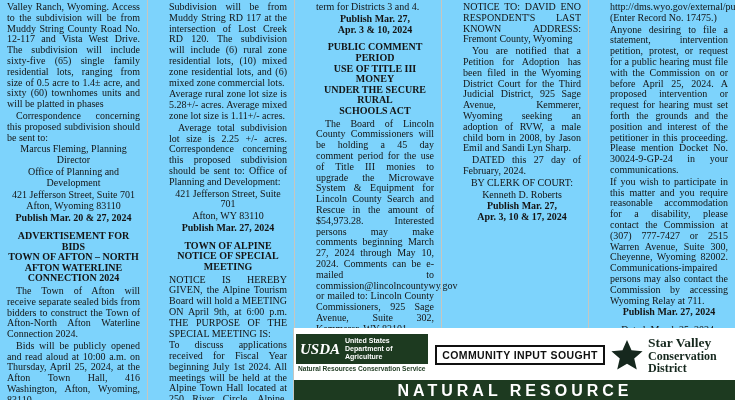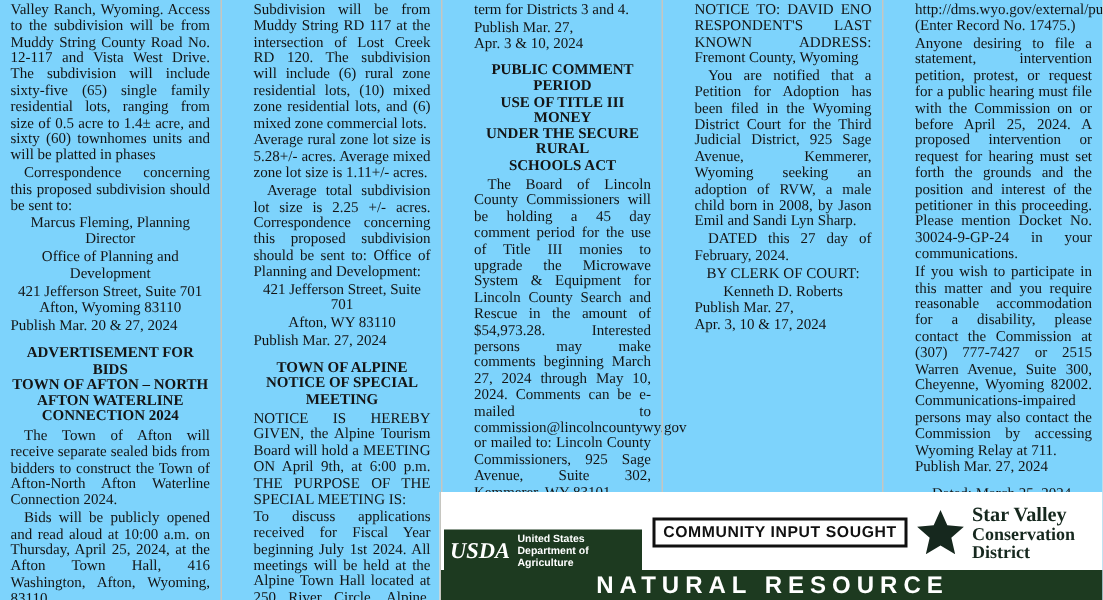--- a/index.html
+++ b/index.html
@@ -6,27 +6,27 @@
   .page{position:relative;width:735px;height:400px;overflow:hidden;background:#7dd3fc;
         font-family:"Liberation Serif",serif;color:#141414;}
   .cols{position:absolute;inset:0;display:flex;}
   .col{flex:0 0 147px;width:147px;box-sizing:border-box;padding:2px 7px 0;
        font-size:10px;line-height:10.8px;text-align:justify;}
   .col + .col{border-left:1px solid #c6c6c0;padding-left:21px;}
   .blk{margin:0 0 1px;}
   .b{text-indent:9px;}
   .bn{text-indent:0;}
   .addr{text-align:center;}
-  .pub{font-weight:normal;text-align:left;white-space:pre-line;margin:1px 0 7px;}
+  .pub{font-weight:bold;text-align:center;white-space:pre-line;margin:1px 0 7px;}
   .head{font-weight:bold;text-align:center;white-space:pre-line;margin:6px 0 2px;line-height:10.6px;}
 
   
   .ads{position:absolute;left:293px;top:328px;width:442px;height:72px;background:#fff;
        border-left:1px solid #c6c6c0;box-sizing:border-box;z-index:2;}
-  .usda{position:absolute;left:2px;top:25px;width:132px;}
+  .usda{position:absolute;left:2px;top:6px;width:132px;}
   .usda-main{display:flex;align-items:center;height:30px;padding:2px 4px;box-sizing:border-box;color:#fff;}
   .usda-logo{font-family:"Liberation Serif",serif;font-style:italic;font-weight:bold;font-size:15px;margin-right:5px;}
   .usda-dept{font-family:"Liberation Sans",sans-serif;font-size:7px;line-height:8px;font-weight:bold;}
   .usda-sub{font-family:"Liberation Sans",sans-serif;font-size:6.6px;line-height:8px;color:#1d3a20;
             padding:1px 2px 0;font-weight:bold;}
   .community{position:absolute;left:141px;top:17px;width:166px;height:16px;border:2px solid #101010;
              display:flex;align-items:center;justify-content:center;background:#fff;
              font-family:"Liberation Sans",sans-serif;font-weight:bold;font-size:10.5px;letter-spacing:.4px;color:#101010;}
   .svcd{position:absolute;left:316px;top:0;width:126px;height:54px;display:flex;align-items:center;gap:4px;}
   .svcd-icon{flex:0 0 34px;display:flex;align-items:center;justify-content:center;}

